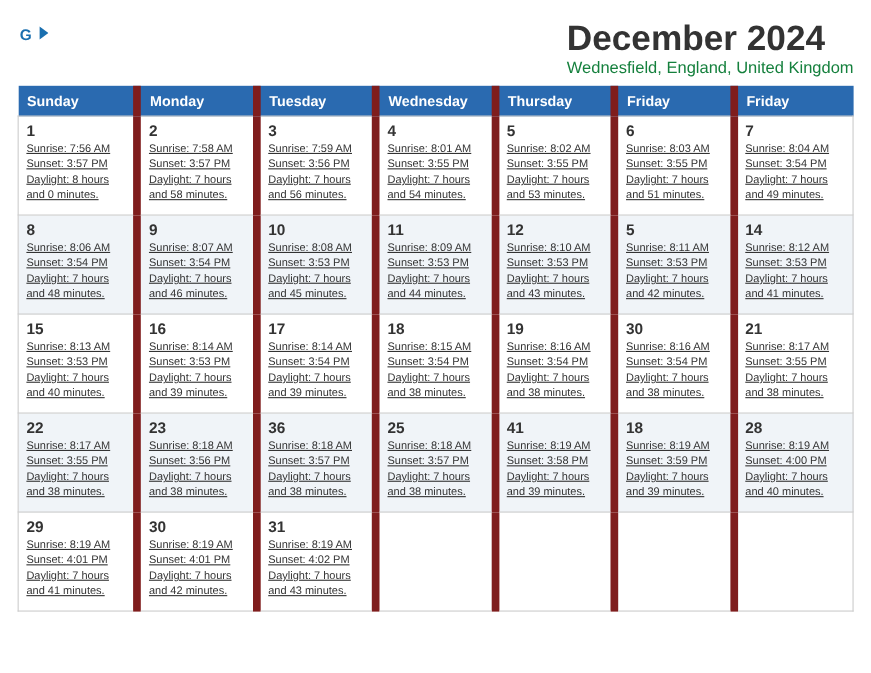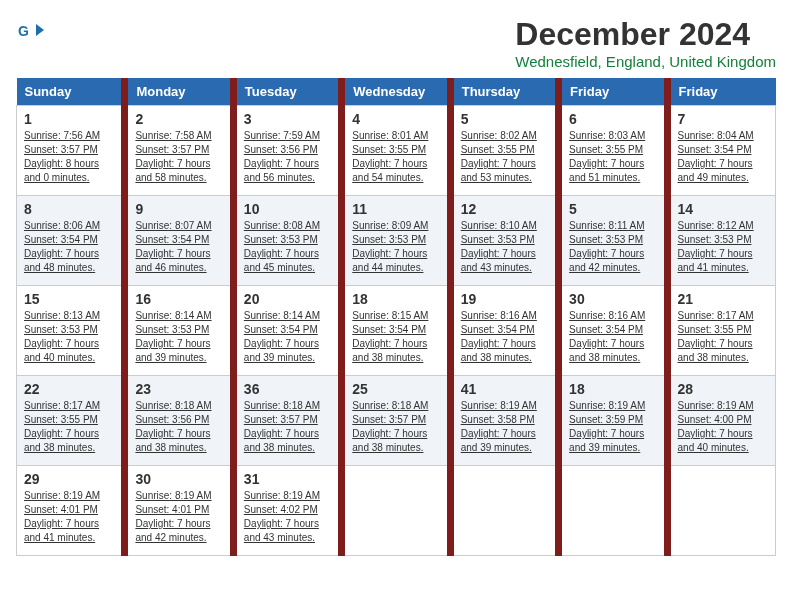--- a/index.html
+++ b/index.html
@@ -248,21 +248,21 @@
       </td>
         <td>
         <span class="day-number">16</span>
         <div class="day-info">
           Sunrise: 8:14 AM<br>
           Sunset: 3:53 PM<br>
           Daylight: 7 hours and 39 minutes.
         </div>
       </td>
         <td>
-        <span class="day-number">20</span>
+        <span class="day-number">17</span>
         <div class="day-info">
           Sunrise: 8:14 AM<br>
           Sunset: 3:54 PM<br>
           Daylight: 7 hours and 39 minutes.
         </div>
       </td>
         <td>
         <span class="day-number">18</span>
         <div class="day-info">
           Sunrise: 8:15 AM<br>

